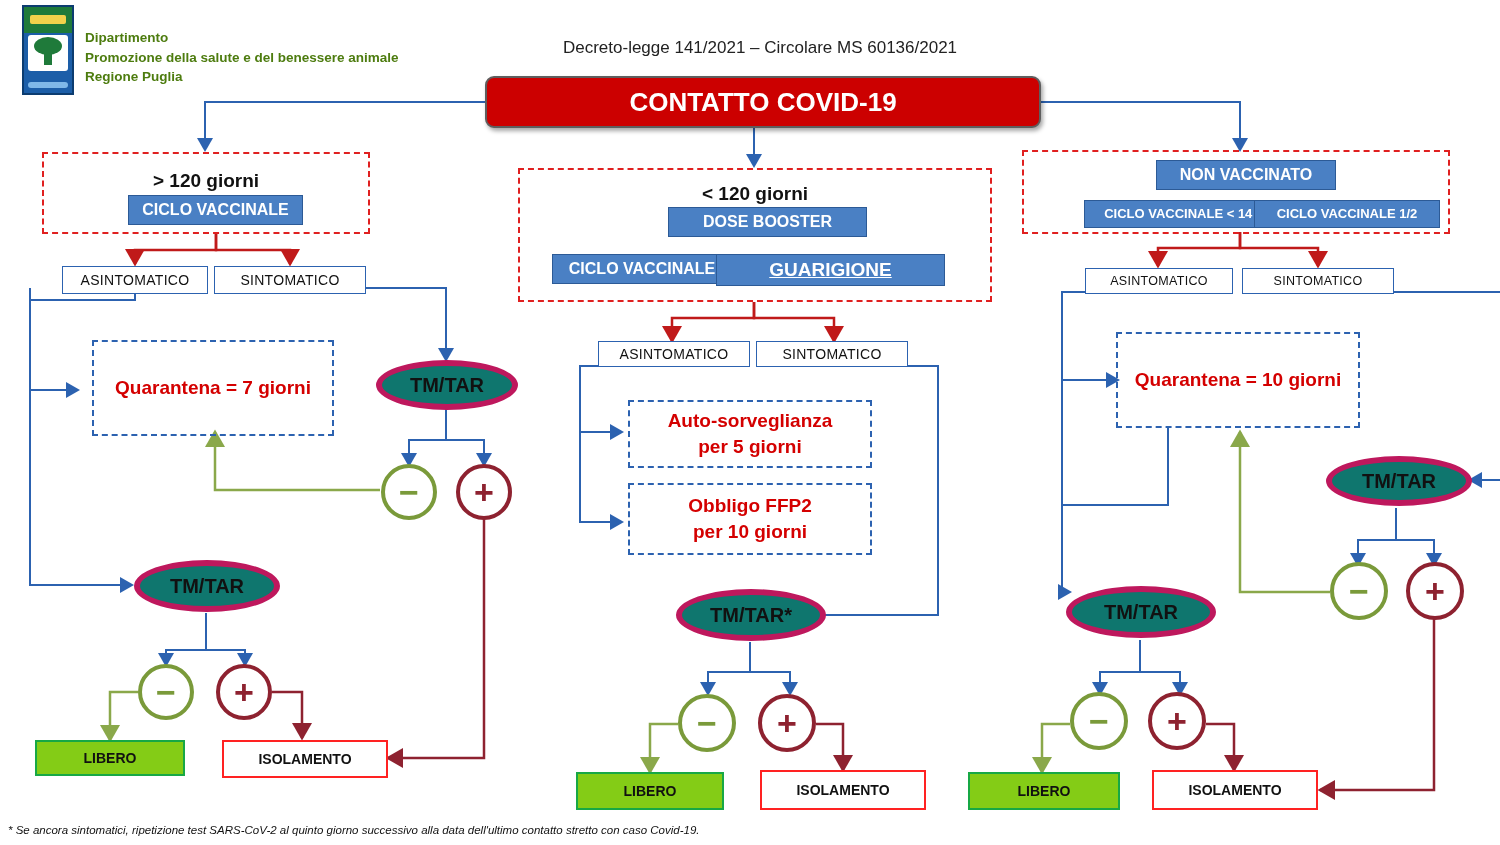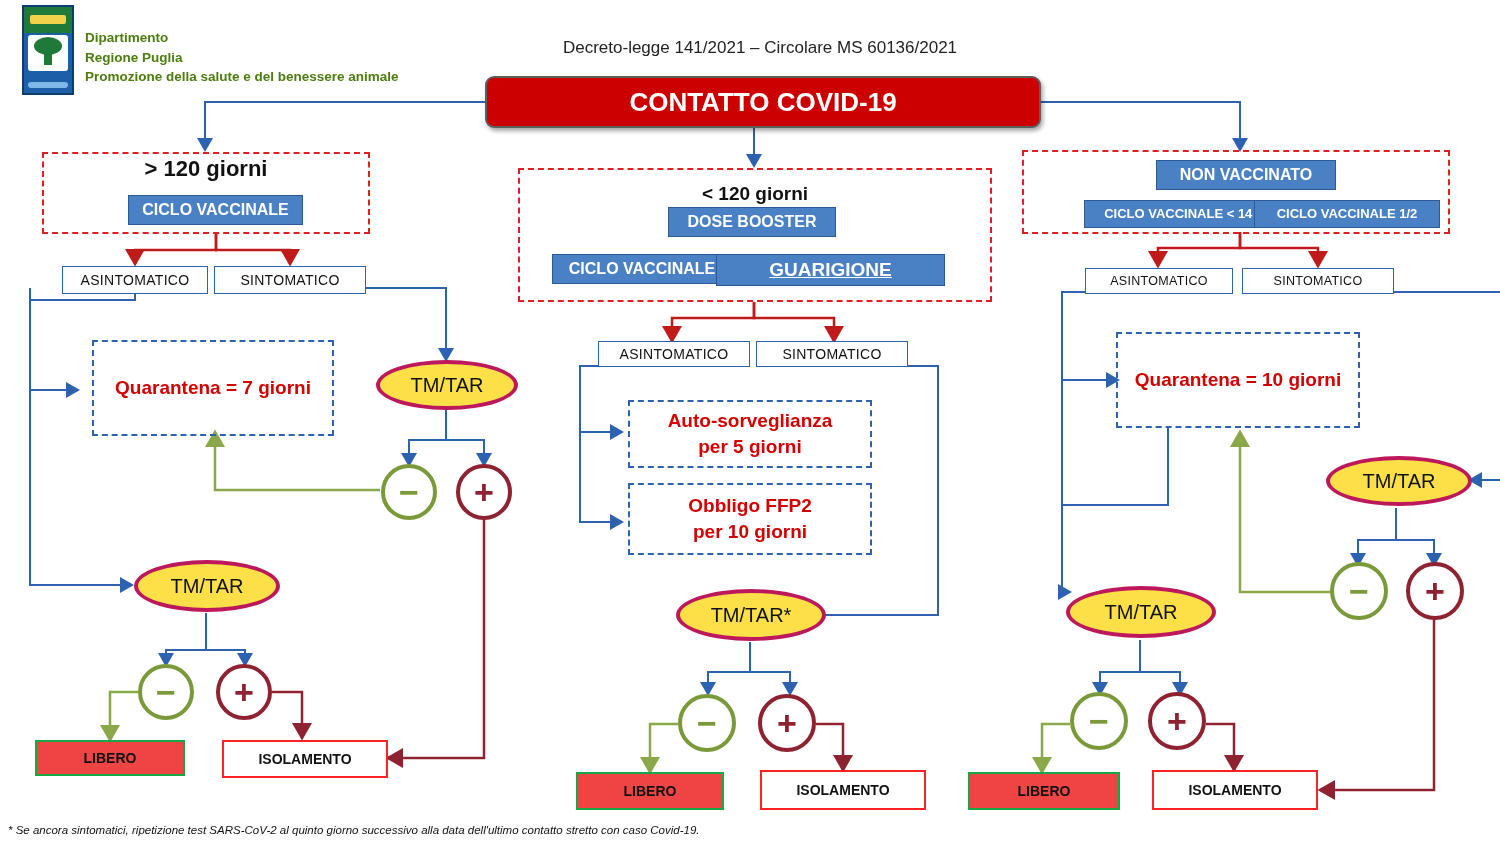--- a/index.html
+++ b/index.html
@@ -79,36 +79,36 @@
   }
 
   
   .qbox{
     display:flex;align-items:center;justify-content:center;flex-direction:column;
     color:#d40000;font-weight:bold;text-align:center;line-height:1.35;
   }
 
   
   .oval{
-    border:4px solid #be185d;border-radius:50%;background:#fde047;
-    display:flex;align-items:center;justify-content:center;
-    font-size:20px;font-weight:normal;color:#111;
+    border:6px solid #be185d;border-radius:50%;background:#0f766e;
+    display:flex;align-items:center;justify-content:center;
+    font-size:20px;font-weight:bold;color:#111;
   }
 
   
   .circ{
     border-radius:50%;display:flex;align-items:center;justify-content:center;
     background:#ffffff;font-size:34px;font-weight:bold;line-height:0;
   }
   .circ.minus{border:4px solid #7a9a3a;color:#7a9a3a;}
   .circ.plus{border:4px solid #8e2230;color:#8e2230;}
 
   
   .libero{
-    border:2px solid #17a845;background:#ef4444;color:#111;font-weight:bold;font-size:14px;
+    border:2px solid #17a845;background:#84cc16;color:#111;font-weight:bold;font-size:14px;
     display:flex;align-items:center;justify-content:center;
   }
   .isolamento{
     border:2px solid #ff2222;background:#ffffff;color:#111;font-weight:bold;font-size:14px;
     display:flex;align-items:center;justify-content:center;
   }
 
   .footnote{
     position:absolute;left:8px;top:824px;width:900px;
     font-size:11.5px;font-style:italic;color:#111;
@@ -216,51 +216,51 @@
       <div class="dots"></div>
       <div class="mid"></div>
       <div class="crown"></div>
       <div class="tree"></div>
       <div class="bot"></div>
       <div class="wave"></div>
     </div>
   </div>
   <div class="logodept">
     <div>Dipartimento</div>
+    <div>Promozione della salute e del benessere animale</div>
     <div>Regione Puglia</div>
-    <div>Promozione della salute e del benessere animale</div>
   </div>
 
   <div class="subtitle">Decreto-legge 141/2021 – Circolare MS  60136/2021</div>
 
   <div class="node contatto">CONTATTO COVID-19</div>
 
   <div class="node dashred" style="left:42px;top:152px;width:328px;height:82px;"></div>
-  <div class="node plaintext" style="left:42px;top:156px;width:328px;height:26px;font-size:22px;">&gt; 120 giorni</div>
+  <div class="node plaintext" style="left:42px;top:168px;width:328px;height:26px;font-size:19px;">&gt; 120 giorni</div>
   <div class="node blbox medblue" style="left:128px;top:195px;width:175px;height:30px;">CICLO VACCINALE</div>
 
   <div class="node obox" style="left:62px;top:266px;width:146px;height:28px;">ASINTOMATICO</div>
   <div class="node obox" style="left:214px;top:266px;width:152px;height:28px;">SINTOMATICO</div>
 
   <div class="node dashblue qbox" style="left:92px;top:340px;width:242px;height:96px;font-size:19px;">Quarantena = 7 giorni</div>
 
   <div class="node oval" style="left:376px;top:360px;width:142px;height:50px;">TM/TAR</div>
   <div class="node circ minus" style="left:381px;top:464px;width:56px;height:56px;">−</div>
   <div class="node circ plus" style="left:456px;top:464px;width:56px;height:56px;">+</div>
 
   <div class="node oval" style="left:134px;top:560px;width:146px;height:52px;">TM/TAR</div>
   <div class="node circ minus" style="left:138px;top:664px;width:56px;height:56px;">−</div>
   <div class="node circ plus" style="left:216px;top:664px;width:56px;height:56px;">+</div>
 
   <div class="node libero" style="left:35px;top:740px;width:150px;height:36px;">LIBERO</div>
   <div class="node isolamento" style="left:222px;top:740px;width:166px;height:38px;">ISOLAMENTO</div>
 
   <div class="node dashred" style="left:518px;top:168px;width:474px;height:134px;"></div>
   <div class="node plaintext" style="left:518px;top:181px;width:474px;height:26px;font-size:19px;">&lt; 120 giorni</div>
-  <div class="node blbox medblue" style="left:668px;top:207px;width:168px;height:30px;">DOSE BOOSTER</div>
+  <div class="node blbox medblue" style="left:668px;top:207px;width:199px;height:30px;">DOSE BOOSTER</div>
   <div class="node blbox medblue" style="left:552px;top:254px;width:180px;height:30px;">CICLO VACCINALE</div>
   <div class="node blbox bigblue" style="left:716px;top:254px;width:229px;height:32px;text-decoration:underline;">GUARIGIONE</div>
 
   <div class="node obox" style="left:598px;top:341px;width:152px;height:26px;">ASINTOMATICO</div>
   <div class="node obox" style="left:756px;top:341px;width:152px;height:26px;">SINTOMATICO</div>
 
   <div class="node dashblue qbox" style="left:628px;top:400px;width:244px;height:68px;font-size:19px;">
     <span>Auto-sorveglianza</span>
     <span>per 5 giorni</span>
   </div>

